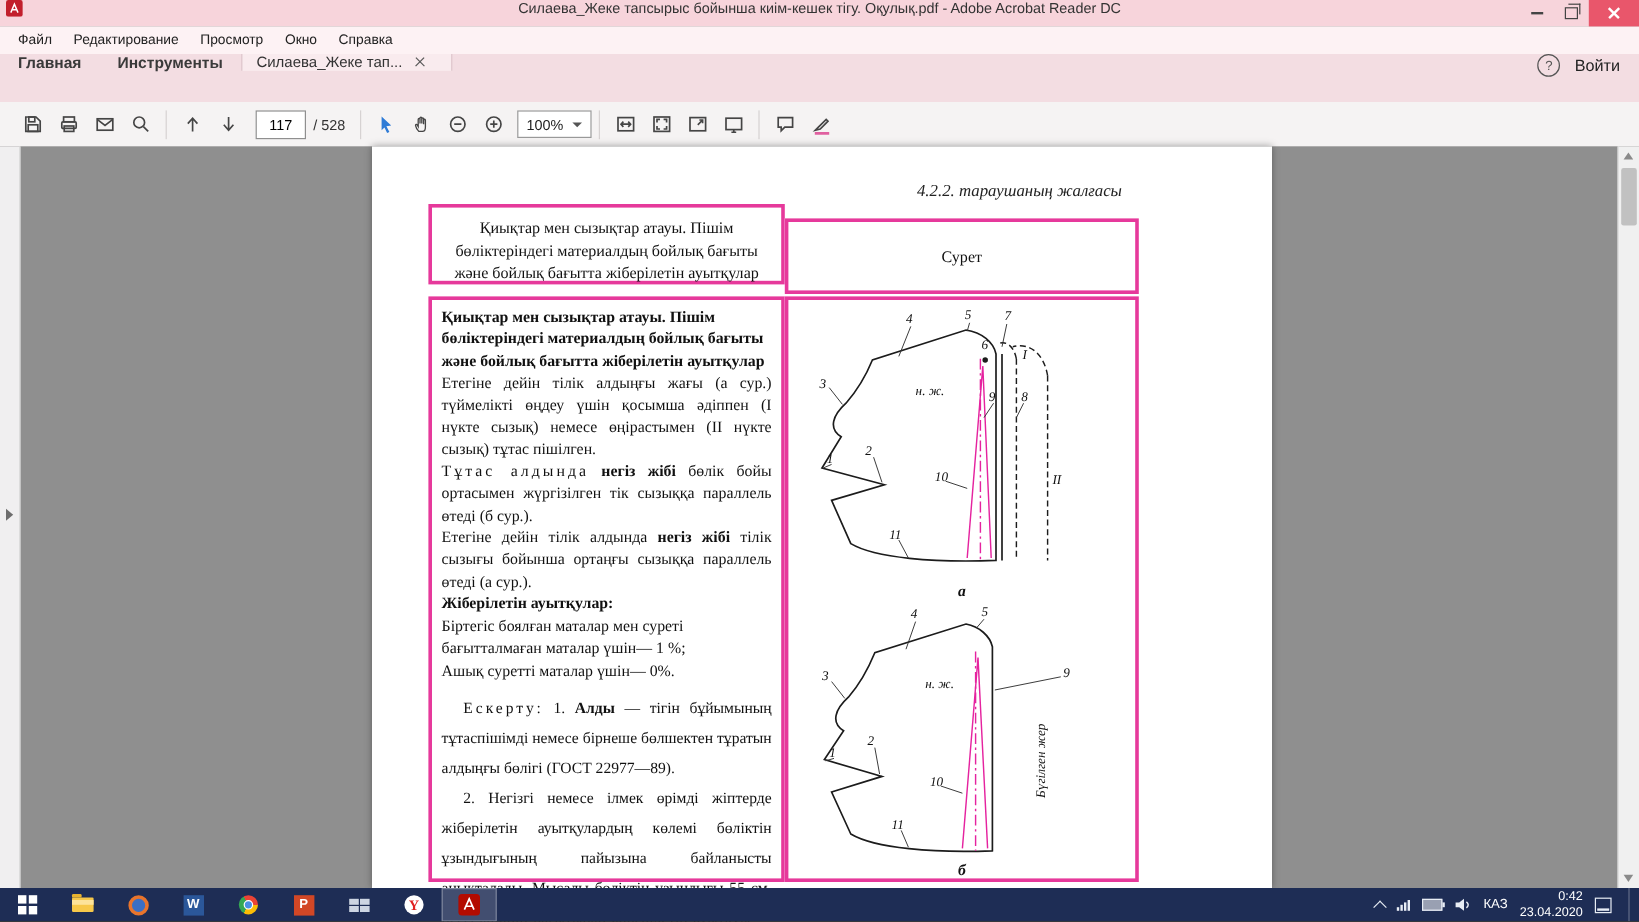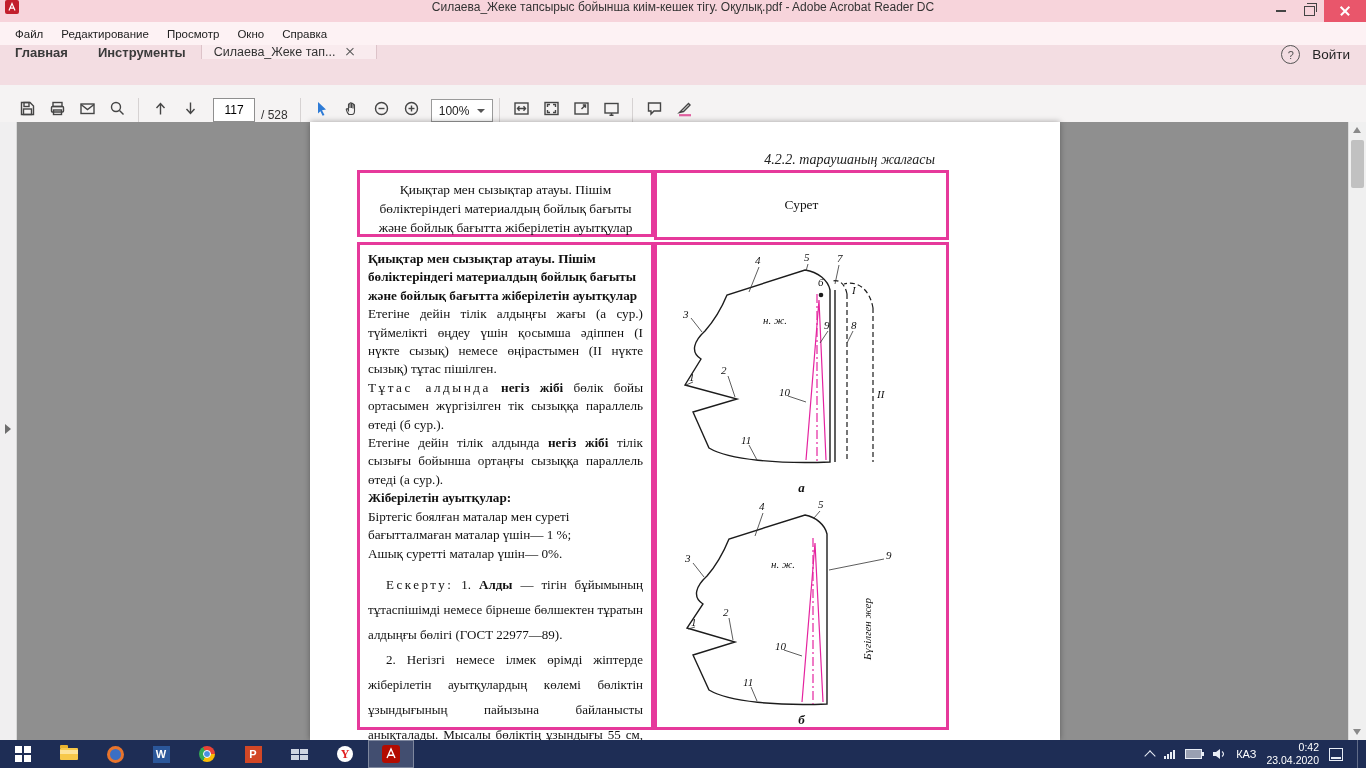--- a/index.html
+++ b/index.html
@@ -33,21 +33,21 @@
   .tab-x{position:relative;width:10px;height:10px;}
   .tab-x::before,.tab-x::after{content:"";position:absolute;left:0;top:4px;width:10px;height:1.4px;background:#555;}
   .tab-x::before{transform:rotate(45deg);} .tab-x::after{transform:rotate(-45deg);}
   .tab-right{margin-left:auto;display:flex;align-items:center;gap:12px;padding-right:16px;}
   .help-circle{width:17px;height:17px;border:1.5px solid #555;border-radius:50%;
     display:flex;align-items:center;justify-content:center;font-size:11px;color:#555;}
   .signin{font-size:13.5px;color:#222;}
 
   
   .toolbar{position:absolute;top:85px;left:0;right:0;height:37px;background:#f5f3f3;
-    border-bottom:1px solid #cfcccc;display:flex;align-items:flex-end;padding-left:12px;}
+    border-bottom:1px solid #cfcccc;display:flex;align-items:center;padding-left:12px;}
   .tbtn{border:none;background:transparent;width:30px;height:28px;display:flex;align-items:center;justify-content:center;padding:0;}
   .tbtn svg{stroke:#454545;fill:none;stroke-width:1.4;}
   .sep{width:1px;height:24px;background:#d6d2d2;margin:0 6px;}
   .page-input{width:36px;height:20px;border:1px solid #8f8f8f;background:#fff;text-align:center;
     font-size:12px;font-family:"Liberation Sans",sans-serif;margin-left:8px;}
   .page-total{font-size:12px;color:#333;margin:0 6px 0 6px;}
   .zoom-box{height:21px;border:1px solid #9a9a9a;background:#fff;display:flex;align-items:center;
     gap:8px;padding:0 7px;font-size:12px;color:#222;margin-left:4px;}
   .caret-down{width:0;height:0;border-left:4px solid transparent;border-right:4px solid transparent;border-top:4.5px solid #555;}
 
@@ -56,21 +56,21 @@
   .nav-strip{position:absolute;left:0;top:0;bottom:0;width:16px;background:#f0eff0;border-right:1px solid #d8d8d8;}
   .nav-toggle{position:absolute;left:0;top:290px;width:15px;height:34px;display:flex;align-items:center;justify-content:center;}
   .tri-right{width:0;height:0;border-top:5px solid transparent;border-bottom:5px solid transparent;border-left:6px solid #6d6d6d;}
 
   .page{position:absolute;left:310px;top:0;width:750px;height:618px;background:#fff;box-shadow:0 0 6px rgba(0,0,0,.35);}
   .running-head{position:absolute;top:30px;right:125px;font:italic 14px "Liberation Serif",serif;color:#222;}
 
   .ttable{position:absolute;left:47px;top:48px;display:grid;grid-template-columns:297px 295px;}
   .cell{border:3px solid #e6399b;background:#fff;box-sizing:border-box;color:#111;}
   .cell.h1{height:67px;font:13.4px/1.42 "Liberation Serif",serif;text-align:center;padding:7px 10px;}
-  .cell.h2{height:70px;display:flex;align-items:center;justify-content:center;font:13.4px "Liberation Serif",serif;}
+  .cell.h2{height:63px;display:flex;align-items:center;justify-content:center;font:13.4px "Liberation Serif",serif;margin-top:12px;}
   .cell.bodyl{height:488px;margin-top:2px;padding:5px 8px 4px 8px;font:13.2px/18.4px "Liberation Serif",serif;}
   .cell.bodyr{height:488px;margin-top:2px;padding:3px 0 0 0;text-align:center;}
   .bodyl p{margin:0;}
   .bodyl .j{text-align:justify;}
   .b{font-weight:bold;}
   .sp{letter-spacing:2.5px;}
   .note{font-size:13px;line-height:25px;}
   .ind{text-indent:18px;}
   .note-gap{height:9px;}
 

